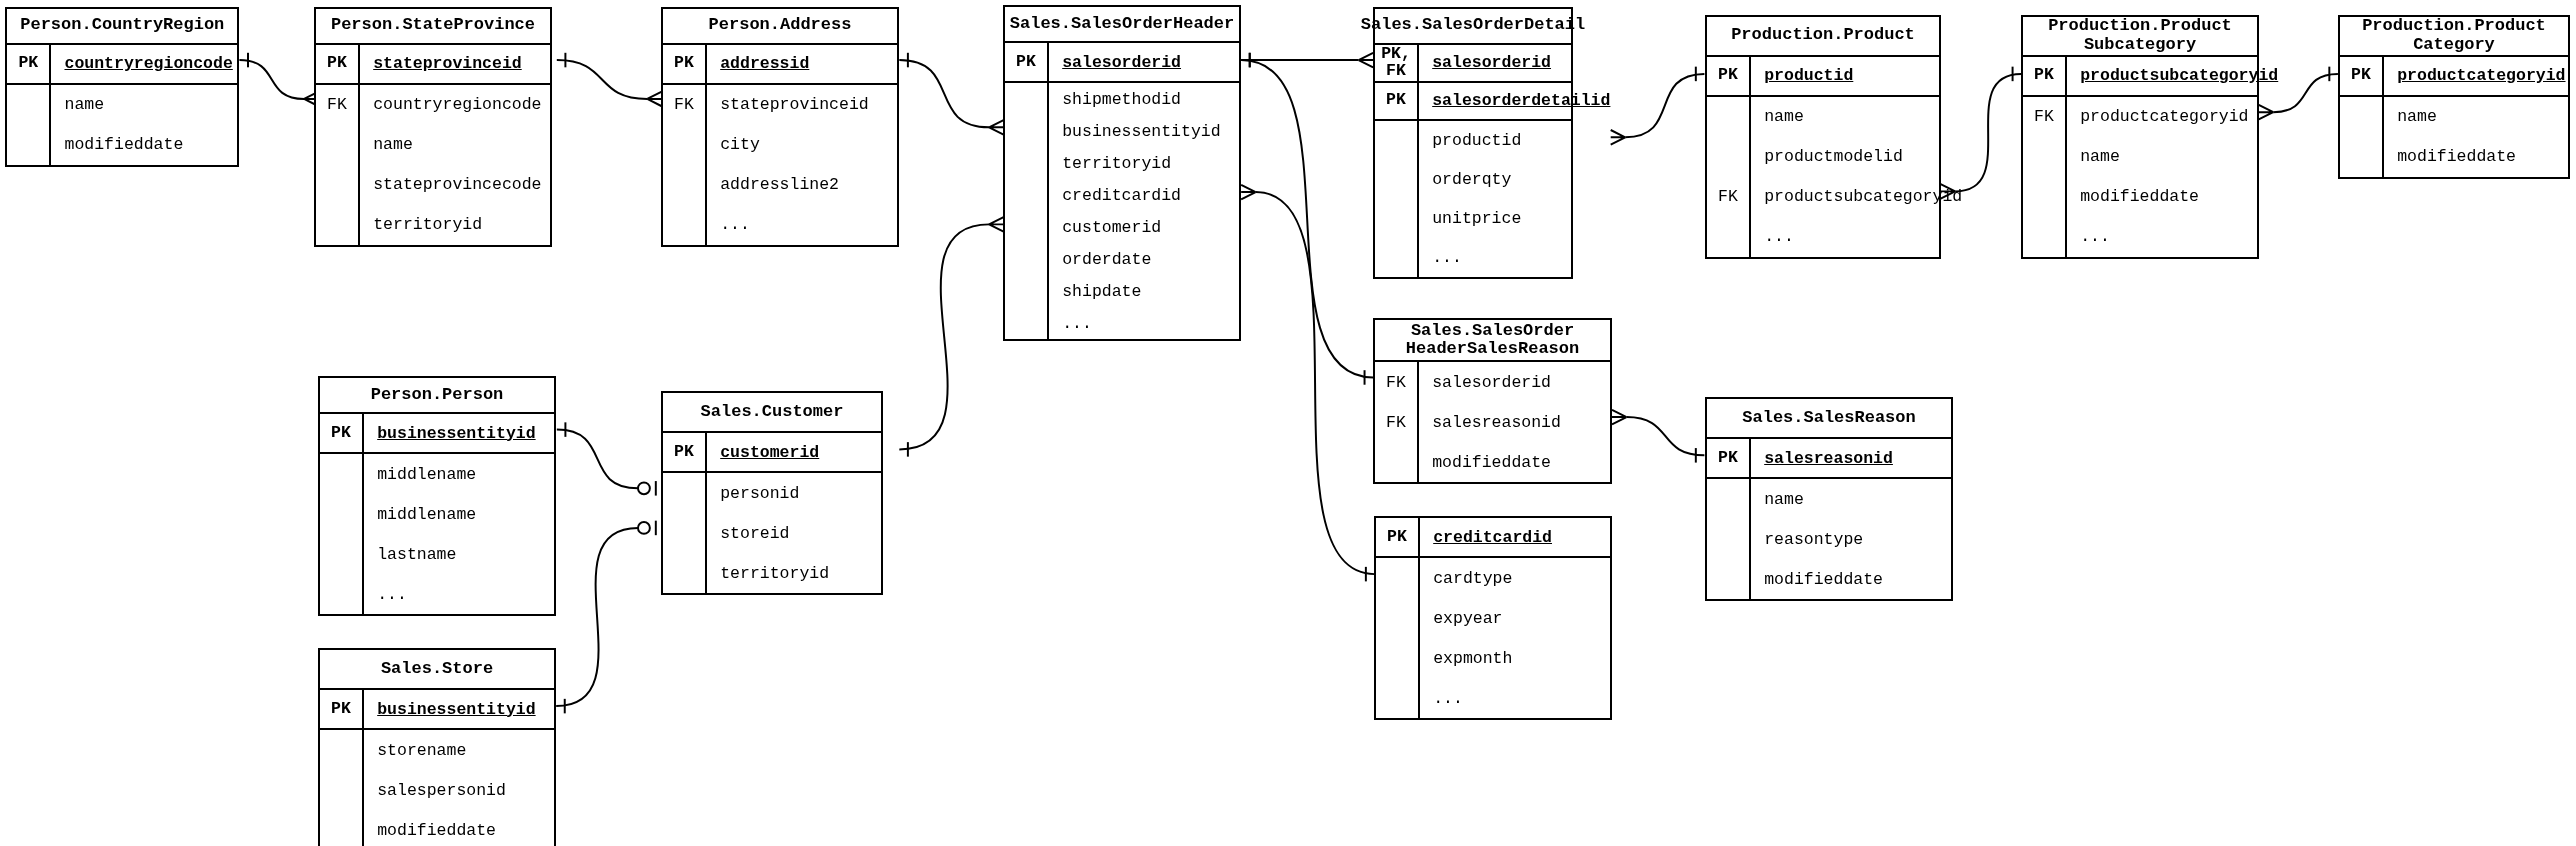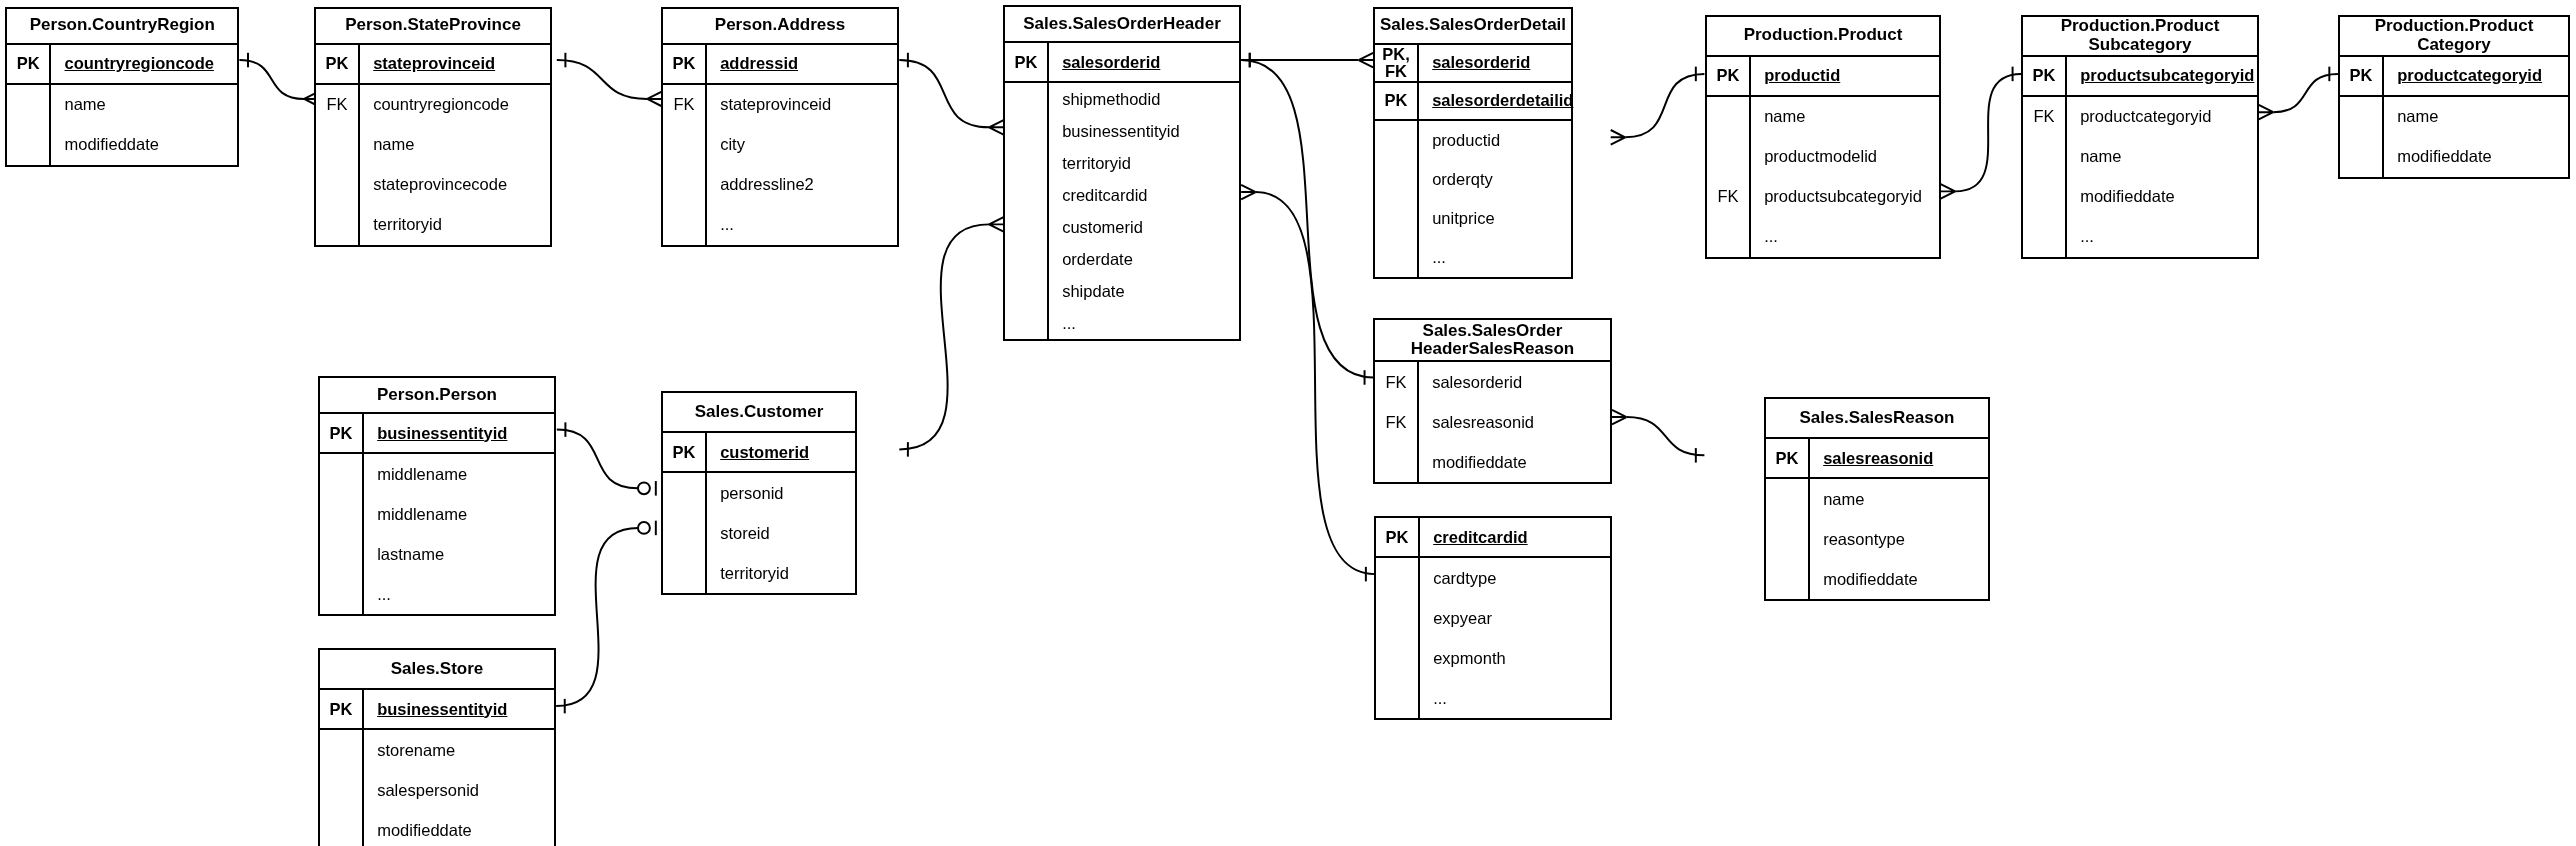--- a/index.html
+++ b/index.html
@@ -1,20 +1,20 @@
 <!DOCTYPE html>
 <html style="font-size:10.6px"><head>
 <meta charset="utf-8">
 <style>
   html,body{margin:0;padding:0;background:#ffffff;}
   #stage{
     position:relative;
     width:2576px;height:846px;
     background:#ffffff;
-    font-family:Liberation Sans, sans-serif;
+    font-family:Liberation Mono, monospace;
     color:#000;
   }
   #edges{position:absolute;left:0;top:0;width:2576px;height:846px;}
   .tbl{
     position:absolute;
     background:#fff;
     border:2px solid #000;
     box-sizing:border-box;
     font-size:16.5px;
   }
@@ -326,21 +326,21 @@
           <div class="acell"></div>
         </div>
         <div class="afields">
           <div class="afield">middlename</div>
           <div class="afield">middlename</div>
           <div class="afield">lastname</div>
           <div class="afield">...</div>
         </div>
       </div>
     </div>
-  <div class="tbl" style="left:661px;top:391px;width:196px;--th:38px;--kh:38px;--ah:40px">
+  <div class="tbl" style="left:661px;top:391px;width:222px;--th:38px;--kh:38px;--ah:40px">
       <div class="tbl-title">Sales.Customer</div>
       <div class="krow">
         <div class="kcol">PK</div>
         <div class="kfield">customerid</div>
       </div>
       <div class="arows">
         <div class="acol">
           <div class="acell"></div>
           <div class="acell"></div>
           <div class="acell"></div>
@@ -361,21 +361,21 @@
           <div class="acell">FK</div>
           <div class="acell"></div>
         </div>
         <div class="afields">
           <div class="afield">salesorderid</div>
           <div class="afield">salesreasonid</div>
           <div class="afield">modifieddate</div>
         </div>
       </div>
     </div>
-  <div class="tbl" style="left:1764px;top:397px;width:226px;--th:38px;--kh:38px;--ah:40px">
+  <div class="tbl" style="left:1705px;top:397px;width:248px;--th:38px;--kh:38px;--ah:40px">
       <div class="tbl-title">Sales.SalesReason</div>
       <div class="krow">
         <div class="kcol">PK</div>
         <div class="kfield">salesreasonid</div>
       </div>
       <div class="arows">
         <div class="acol">
           <div class="acell"></div>
           <div class="acell"></div>
           <div class="acell"></div>

